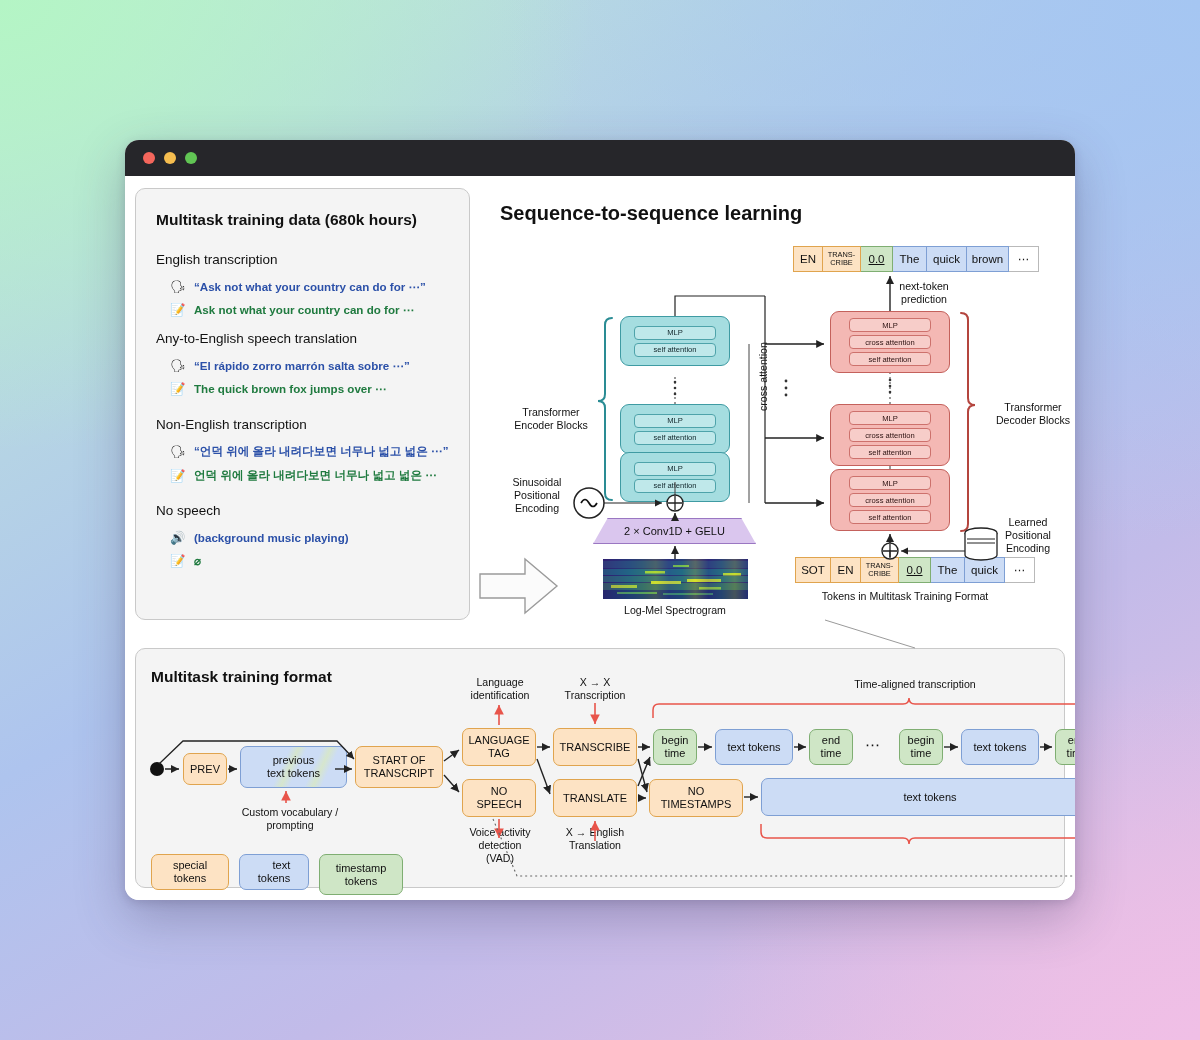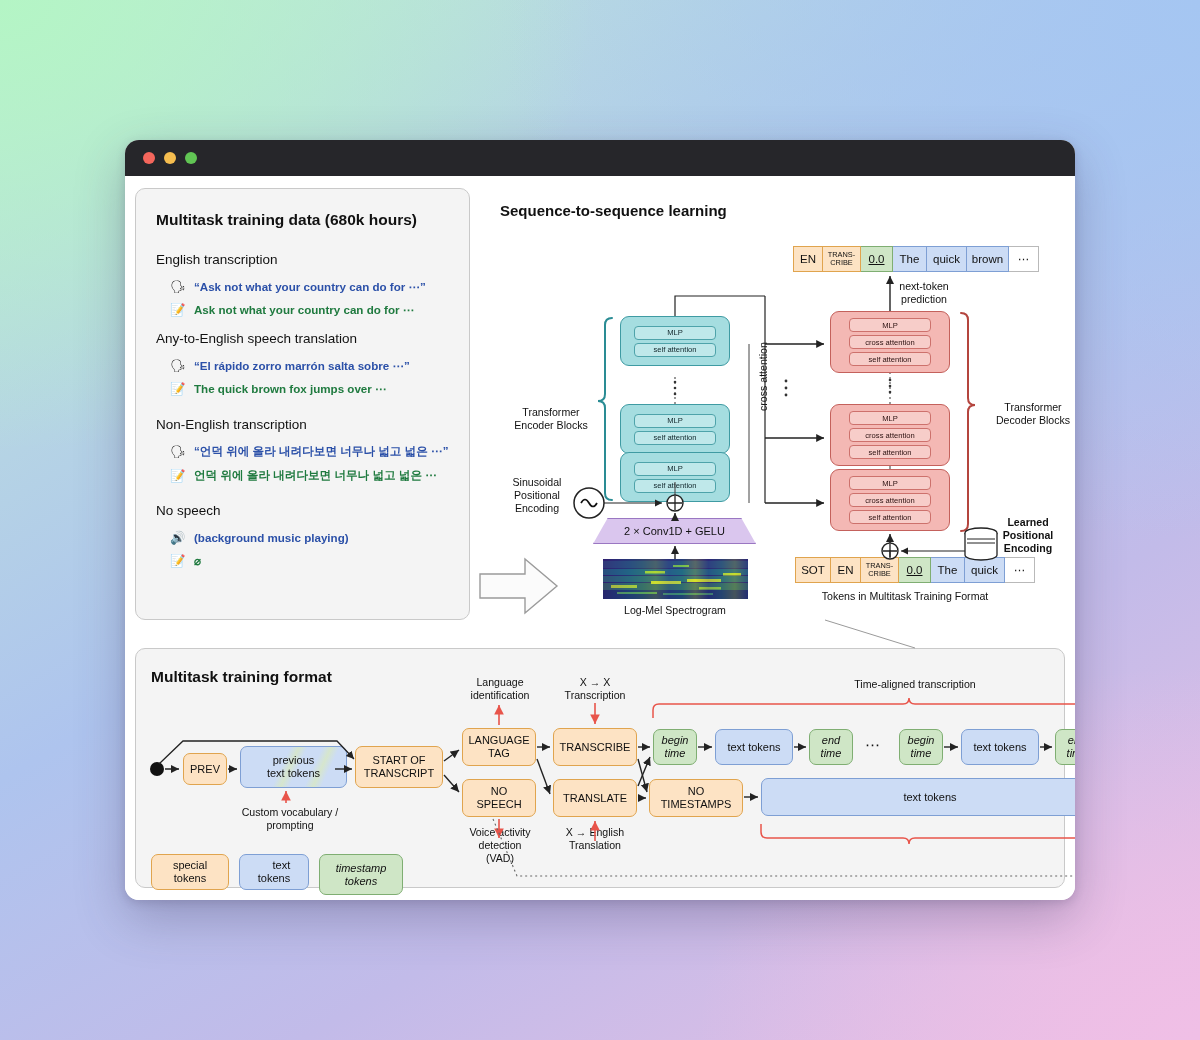--- a/index.html
+++ b/index.html
@@ -77,21 +77,21 @@
   .tok.tiny { font-size: 7.4px; line-height: 1.05; flex-direction: column; }
 
   
   .node {
     position: absolute; border-radius: 7px; display: flex;
     align-items: center; justify-content: center; text-align: center;
     font-size: 11px; line-height: 1.18; color: #111;
   }
   .node.sp { background: #fde3c4; border: 1.4px solid #e0a44e; }
   .node.tx { background: #ccdcf5; border: 1.4px solid #7e9fd4; }
-  .node.ts { background: #cfe6c6; border: 1.4px solid #7fae72; font-style: italic; }
+  .node.ts { background: #cfe6c6; border: 1.4px solid #7fae72; }
 
   svg.ov { position: absolute; left: 0; top: 0; width: 950px; height: 724px;
            pointer-events: none; overflow: visible; }
 </style>
 </head>
 <body>
 
 <div class="window">
 
   <div class="titlebar">
@@ -139,21 +139,21 @@
       <div class="row" style="position:absolute;left:34px;top:341px;">
         <span class="ico">🔊</span>
         <span class="blue-t">(background music playing)</span>
       </div>
       <div class="row" style="position:absolute;left:34px;top:364px;">
         <span class="ico">📝</span>
         <span class="green-t">⌀</span>
       </div>
     </div>
 
-    <div style="position:absolute;left:375px;top:26px;font-size:15px;font-weight:bold;color:#111;">Sequence-to-sequence learning</div>
+    <div style="position:absolute;left:375px;top:26px;font-size:20px;font-weight:bold;color:#111;">Sequence-to-sequence learning</div>
 
     <div class="tokrow" style="left:668px; top:70px;">
       <div class="tok sp" style="width:30px">EN</div>
       <div class="tok sp tiny" style="width:38px">
         <span>TRANS-</span>
           <span>CRIBE</span>
       </div>
       <div class="tok ts" style="width:32px">0.0</div>
       <div class="tok tx" style="width:34px">The</div>
       <div class="tok tx" style="width:40px">quick</div>
@@ -239,21 +239,21 @@
         <span>TRANS-</span>
           <span>CRIBE</span>
       </div>
       <div class="tok ts" style="width:32px">0.0</div>
       <div class="tok tx" style="width:34px">The</div>
       <div class="tok tx" style="width:40px">quick</div>
       <div class="tok" style="width:30px">⋯</div>
     </div>
     <div class="lbl" style="left:650px;top:414px;width:260px;">Tokens in Multitask Training Format</div>
 
-    <div class="lbl" style="left:860px;top:340px;width:86px;font-weight:bold;">Learned<br>Positional<br>Encoding</div>
+    <div class="lbl" style="left:860px;top:340px;width:86px;">Learned<br>Positional<br>Encoding</div>
 
     <svg class="ov">
       <defs>
         <marker id="ah" markerWidth="7" markerHeight="7" refX="6" refY="3" orient="auto">
           <path d="M0,0 L6,3 L0,6 z" fill="#222"></path>
         </marker>
         <marker id="ahr" markerWidth="7" markerHeight="7" refX="6" refY="3" orient="auto">
           <path d="M0,0 L6,3 L0,6 z" fill="#e8544a"></path>
         </marker>
       </defs>

